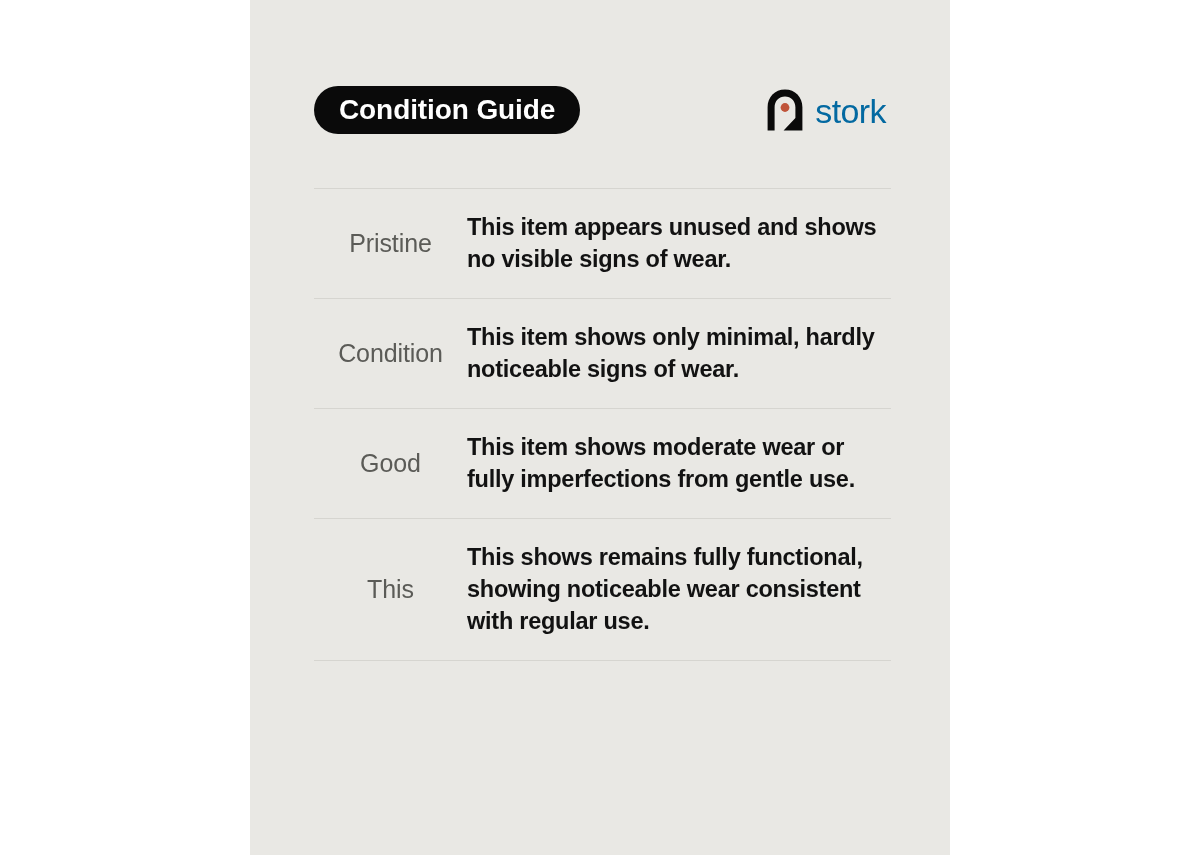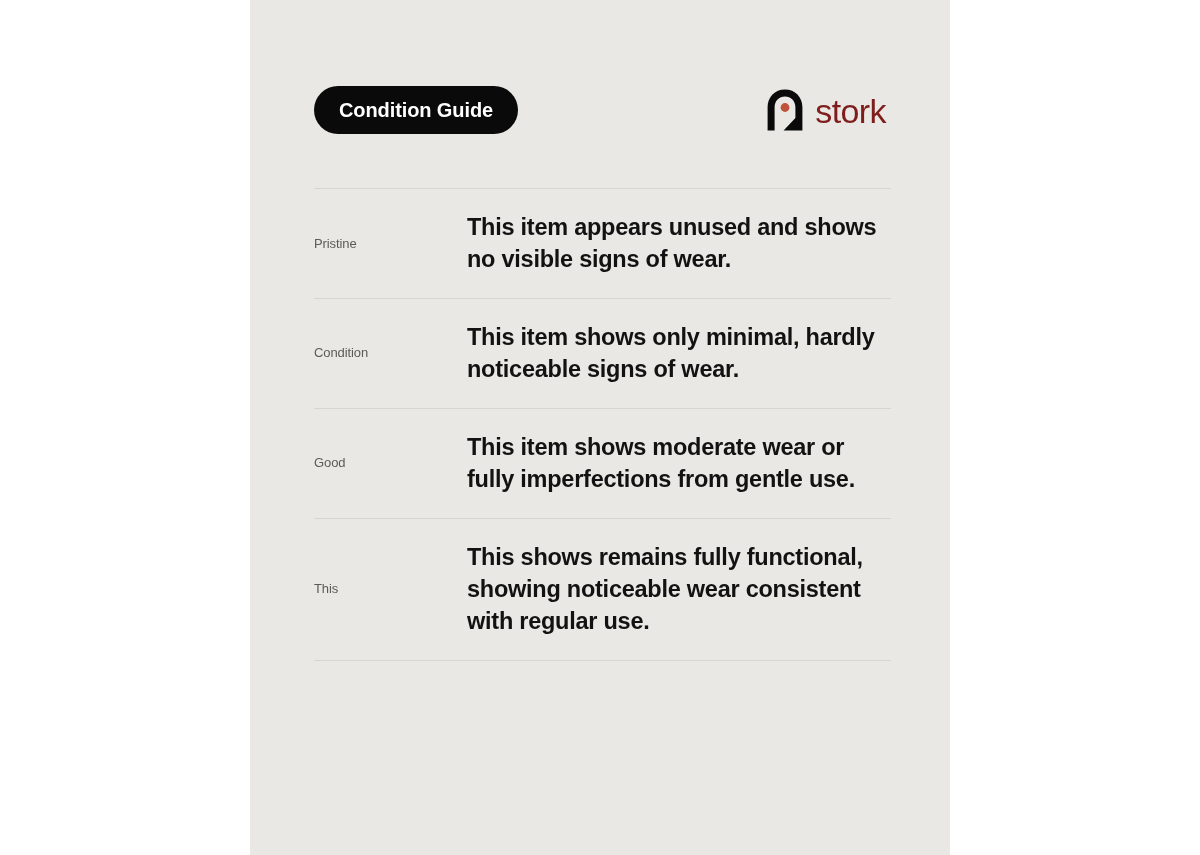--- a/index.html
+++ b/index.html
@@ -50,21 +50,21 @@
     background: #0a0a0a;
     color: #ffffff;
     display: flex;
     align-items: center;
     padding: 0 25px;
     box-sizing: border-box;
     cursor: pointer;
     user-select: none;
   }
   .pill-label {
-    font-size: 20px;
+    font-size: 28px;
     font-weight: 700;
     letter-spacing: -0.1px;
     line-height: 1;
     white-space: nowrap;
     color: #ffffff;
   }
 
   .brand {
     position: absolute;
     right: 0;
@@ -77,21 +77,21 @@
   .brand-mark {
     width: 40px;
     height: 44px;
     display: block;
     flex: 0 0 auto;
   }
   .brand-name {
     font-size: 34px;
     font-weight: 400;
     letter-spacing: -0.6px;
-    color: #7f1d1d;
+    color: #0369a1;
     line-height: 1;
     position: relative;
     top: 1px;
   }
 
   
   .table {
     position: absolute;
     left: 64px;
     top: 188px;
@@ -107,25 +107,26 @@
   .row {
     display: flex;
     align-items: center;
     padding: 22px 0;
     box-sizing: border-box;
   }
 
   .row-label {
     flex: 0 0 153px;
     width: 153px;
-    font-size: 13px;
+    font-size: 25px;
     font-weight: 400;
     color: #5b5b57;
     letter-spacing: -0.1px;
     line-height: 1.2;
+    text-align: center;
   }
 
   .row-desc {
     flex: 1 1 auto;
     font-size: 23.5px;
     font-weight: 700;
     color: #121212;
     line-height: 1.38;
     letter-spacing: -0.25px;
     max-width: 420px;

